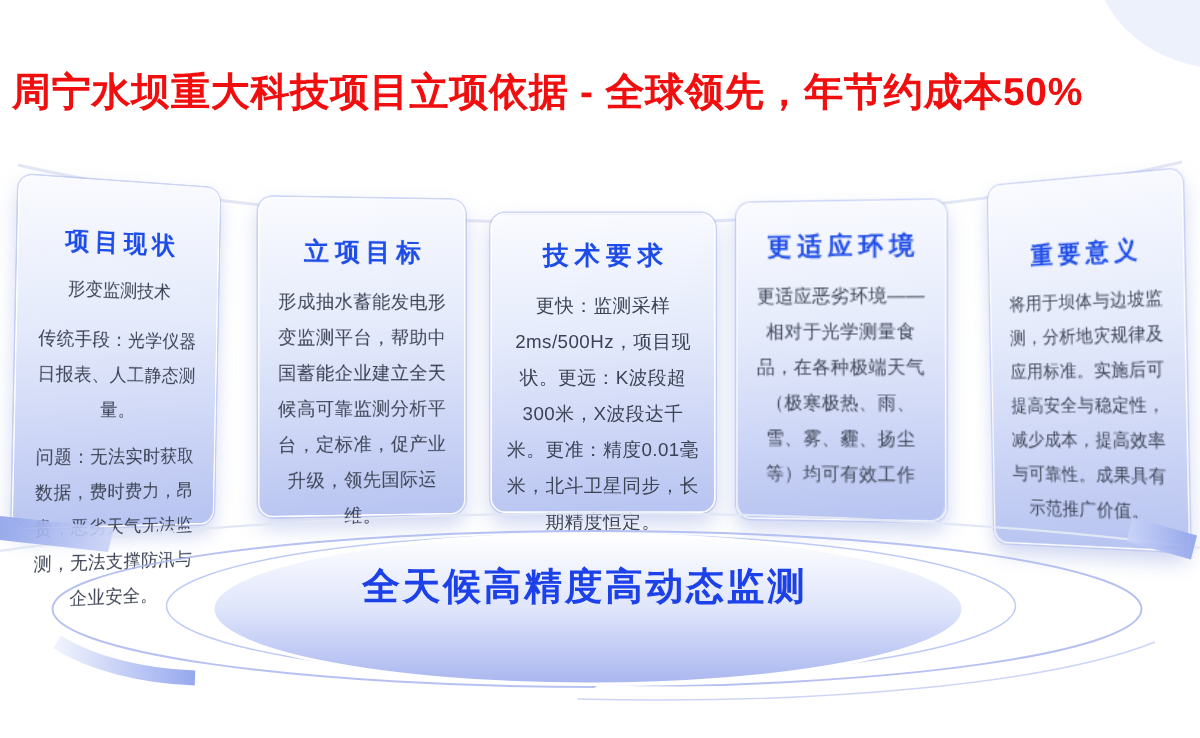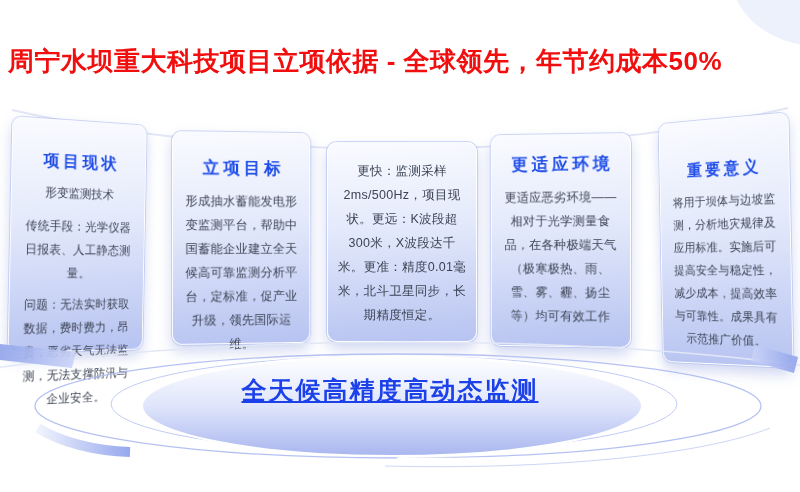--- a/index.html
+++ b/index.html
@@ -37,21 +37,21 @@
   .card-sub{
     font-size:12.5px;line-height:1.9;color:#3c4354;text-align:center;margin:0 0 9px 0;
   }
   .card-body{
     font-size:12.5px;line-height:1.92;color:#3c4354;text-align:center;
     letter-spacing:0.3px;margin:0;
   }
   .card-body + .card-body{margin-top:8px;}
   .platform-label{
     position:absolute;z-index:3;left:90px;top:374px;width:600px;text-align:center;
-    font-size:25px;font-weight:800;letter-spacing:2px;color:#1c41e8;text-decoration:underline;
+    font-size:25px;font-weight:800;letter-spacing:2px;color:#1c41e8;
   }
 </style>
 </head>
 <body>
 
 <div class="stage">
 
   <svg class="layer bg-layer" width="800" height="492" viewBox="0 0 800 492">
     <ellipse cx="818" cy="-28" rx="88" ry="74" fill="#edf1fc"></ellipse>
     <path d="M 12,110 C 240,162 560,162 788,108" stroke="#e4e8f5" stroke-width="2" fill="none"></path>
@@ -65,20 +65,21 @@
     <p class="card-body">传统手段：光学仪器日报表、人工静态测量。</p>
     <p class="card-body">问题：无法实时获取数据，费时费力，昂贵，恶劣天气无法监测，无法支撑防汛与企业安全。</p>
   </div>
 
   <div class="card c2">
     <div class="card-title">立项目标</div>
     <p class="card-body">形成抽水蓄能发电形变监测平台，帮助中国蓄能企业建立全天候高可靠监测分析平台，定标准，促产业升级，领先国际运维。</p>
   </div>
 
   <div class="card c3">
+    <div class="card-title">技术要求</div>
     <p class="card-body">更快：监测采样2ms/500Hz，项目现状。更远：K波段超300米，X波段达千米。更准：精度0.01毫米，北斗卫星同步，长期精度恒定。</p>
   </div>
 
   <div class="card c4">
     <div class="card-title">更适应环境</div>
     <p class="card-body">更适应恶劣环境——相对于光学测量食品，在各种极端天气（极寒极热、雨、雪、雾、霾、扬尘等）均可有效工作</p>
   </div>
 
   <div class="card c5">
     <div class="card-title">重要意义</div>

